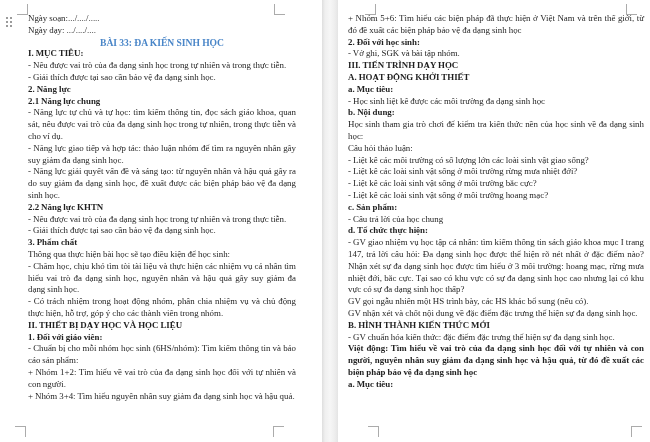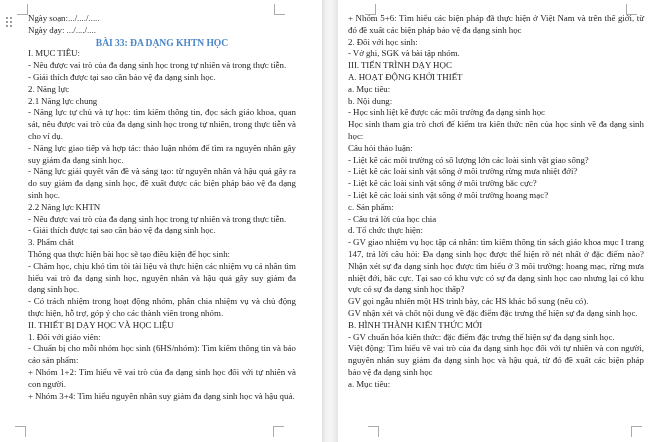--- a/index.html
+++ b/index.html
@@ -25,21 +25,21 @@
   .text-col{position:absolute;top:13px;}
   #left-col{left:28px;width:268px;}
   #right-col{left:348px;width:296px;}
 
   .para{
     margin:0;font-size:8.9px;line-height:11.8px;color:var(--text,#1f1f1f);
     text-align:justify;word-spacing:-0.2px;
   }
   .para.meta{text-align:left;}
   .para.doc-title{text-align:center;font-weight:bold;color:var(--title-blue,#4a86c8);font-size:9.6px;}
-  .para.heading{font-weight:normal;}
+  .para.heading{font-weight:bold;}
 
   
   .crop{position:absolute;width:10px;height:10px;pointer-events:none;}
   .crop.tl{border-right:1px solid var(--crop,#ababab);border-bottom:1px solid var(--crop,#ababab);}
   .crop.tr{border-left:1px solid var(--crop,#ababab);border-bottom:1px solid var(--crop,#ababab);}
   .crop.bl{border-right:1px solid var(--crop,#ababab);border-top:1px solid var(--crop,#ababab);}
   .crop.br{border-left:1px solid var(--crop,#ababab);border-top:1px solid var(--crop,#ababab);}
 
   
   #drag-handle{
@@ -73,21 +73,21 @@
   <div class="crop br" style="left:273px;top:426px;"></div>
 
   <div class="crop tl" style="left:365px;top:4px;"></div>
   <div class="crop tr" style="left:626px;top:4px;"></div>
   <div class="crop bl" style="left:368px;top:426px;"></div>
   <div class="crop br" style="left:631px;top:426px;"></div>
 
   <div class="text-col" id="left-col">
       <p class="para meta">Ngày soạn:.../..../.....</p>
       <p class="para meta">Ngày dạy: .../..../....</p>
-      <p class="para doc-title">BÀI 33: ĐA DẠNG KHTN HỌC</p>
+      <p class="para doc-title">BÀI 33: ĐA KIẾN SINH HỌC</p>
       <p class="para heading">I. MỤC TIÊU:</p>
       <p class="para body">- Nêu được vai trò của đa dạng sinh học trong tự nhiên và trong thực tiễn.</p>
       <p class="para body">- Giải thích được tại sao cần bảo vệ đa dạng sinh học.</p>
       <p class="para heading">2. Năng lực</p>
       <p class="para heading">2.1 Năng lực chung</p>
       <p class="para body">- Năng lực tự chủ và tự học: tìm kiếm thông tin, đọc sách giáo khoa, quan sát, nêu được vai trò của đa dạng sinh học trong tự nhiên, trong thực tiễn và cho ví dụ.</p>
       <p class="para body">- Năng lực giao tiếp và hợp tác: thảo luận nhóm để tìm ra nguyên nhân gây suy giảm đa dạng sinh học.</p>
       <p class="para body">- Năng lực giải quyết vấn đề và sáng tạo: từ nguyên nhân và hậu quả gây ra do suy giảm đa dạng sinh học, đề xuất được các biện pháp bảo vệ đa dạng sinh học.</p>
       <p class="para heading">2.2 Năng lực KHTN</p>
       <p class="para body">- Nêu được vai trò của đa dạng sinh học trong tự nhiên và trong thực tiễn.</p>
@@ -102,30 +102,30 @@
       <p class="para body">+ Nhóm 1+2: Tìm hiểu về vai trò của đa dạng sinh học đối với tự nhiên và con người.</p>
       <p class="para body">+ Nhóm 3+4: Tìm hiểu nguyên nhân suy giảm đa dạng sinh học và hậu quả.</p>
     </div>
   <div class="text-col" id="right-col">
       <p class="para body">+ Nhóm 5+6: Tìm hiểu các biện pháp đã thực hiện ở Việt Nam và trên thế giới, từ đó đề xuất các biện pháp bảo vệ đa dạng sinh học</p>
       <p class="para heading">2. Đối với học sinh:</p>
       <p class="para body">- Vở ghi, SGK và bài tập nhóm.</p>
       <p class="para heading">III. TIẾN TRÌNH DẠY HỌC</p>
       <p class="para heading">A. HOẠT ĐỘNG KHỞI THIẾT</p>
       <p class="para heading">a. Mục tiêu:</p>
+      <p class="para body">- Học sinh liệt kê được các môi trường đa dạng sinh học</p>
       <p class="para heading">b. Nội dung:</p>
-      <p class="para body">- Học sinh liệt kê được các môi trường đa dạng sinh học</p>
       <p class="para body">Học sinh tham gia trò chơi để kiểm tra kiến thức nền của học sinh về đa dạng sinh học:</p>
       <p class="para body">Câu hỏi thảo luận:</p>
       <p class="para body">- Liệt kê các môi trường có số lượng lớn các loài sinh vật giao sống?</p>
       <p class="para body">- Liệt kê các loài sinh vật sống ở môi trường rừng mưa nhiệt đới?</p>
       <p class="para body">- Liệt kê các loài sinh vật sống ở môi trường bắc cực?</p>
       <p class="para body">- Liệt kê các loài sinh vật sống ở môi trường hoang mạc?</p>
       <p class="para heading">c. Sản phẩm:</p>
-      <p class="para body">- Câu trả lời của học chia</p>
+      <p class="para body">- Câu trả lời của học chung</p>
       <p class="para heading">d. Tổ chức thực hiện:</p>
       <p class="para body">- GV giao nhiệm vụ học tập cá nhân: tìm kiếm thông tin sách giáo khoa mục I trang 147, trả lời câu hỏi: Đa dạng sinh học được thể hiện rõ nét nhất ở đặc điểm nào? Nhận xét sự đa dạng sinh học được tìm hiểu ở 3 môi trường: hoang mạc, rừng mưa nhiệt đới, bắc cực. Tại sao có khu vực có sự đa dạng sinh học cao nhưng lại có khu vực có sự đa dạng sinh học thấp?</p>
       <p class="para body">GV gọi ngẫu nhiên một HS trình bày, các HS khác bổ sung (nếu có).</p>
       <p class="para body">GV nhận xét và chốt nội dung về đặc điểm đặc trưng thể hiện sự đa dạng sinh học.</p>
       <p class="para heading">B. HÌNH THÀNH KIẾN THỨC MỚI</p>
       <p class="para body">- GV chuẩn hóa kiến thức: đặc điểm đặc trưng thể hiện sự đa dạng sinh học.</p>
       <p class="para heading">Việt động: Tìm hiểu về vai trò của đa dạng sinh học đối với tự nhiên và con người, nguyên nhân suy giảm đa dạng sinh học và hậu quả, từ đó đề xuất các biện pháp bảo vệ đa dạng sinh học</p>
       <p class="para heading">a. Mục tiêu:</p>
     </div>
 

